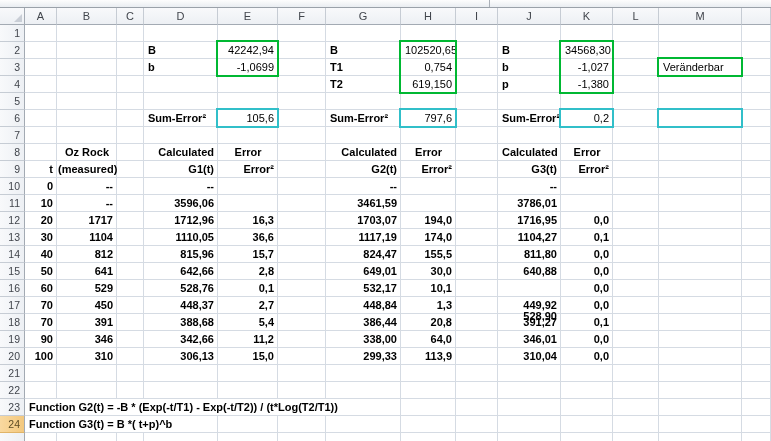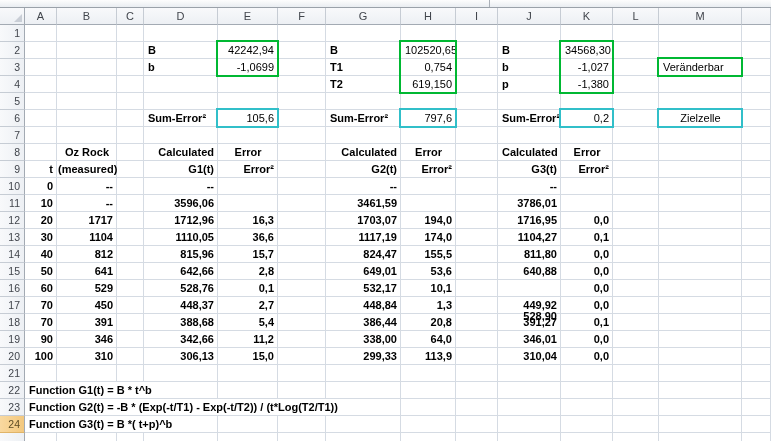--- a/index.html
+++ b/index.html
@@ -159,21 +159,20 @@
     <div class="cell ar" style="left: 561px; top: 59px; width: 52px;">-1,027</div>
     <div class="cell al bold" style="left: 498px; top: 76px; width: 63px;">p</div>
     <div class="cell ar" style="left: 561px; top: 76px; width: 52px;">-1,380</div>
     <div class="cell al" style="left: 659px; top: 59px; width: 83px;">Veränderbar</div>
     <div class="cell al bold" style="left: 144px; top: 110px; width: 74px;">Sum-Error²</div>
     <div class="cell ar" style="left: 218px; top: 110px; width: 60px;">105,6</div>
     <div class="cell al bold" style="left: 326px; top: 110px; width: 75px;">Sum-Error²</div>
     <div class="cell ar" style="left: 401px; top: 110px; width: 55px; padding-left: 22px;">797,6</div>
     <div class="cell al bold" style="left: 498px; top: 110px; width: 63px;">Sum-Error²</div>
     <div class="cell ar" style="left: 561px; top: 110px; width: 52px;">0,2</div>
-    <div class="cell ac" style="left: 659px; top: 110px; width: 83px;">Zielzelle</div>
     <div class="cell ac bold" style="left: 57px; top: 144px; width: 60px;">Oz Rock</div>
     <div class="cell ar bold" style="left: 144px; top: 144px; width: 74px;">Calculated</div>
     <div class="cell ac bold" style="left: 218px; top: 144px; width: 60px;">Error</div>
     <div class="cell ar bold" style="left: 326px; top: 144px; width: 75px;">Calculated</div>
     <div class="cell ac bold" style="left: 401px; top: 144px; width: 55px;">Error</div>
     <div class="cell ar bold" style="left: 498px; top: 144px; width: 63px;">Calculated</div>
     <div class="cell ac bold" style="left: 561px; top: 144px; width: 52px;">Error</div>
     <div class="cell ar bold" style="left: 25px; top: 161px; width: 32px;">t</div>
     <div class="cell ac bold" style="left: 57px; top: 161px; width: 60px;">(measured)</div>
     <div class="cell ar bold" style="left: 144px; top: 161px; width: 74px;">G1(t)</div>
@@ -214,21 +213,21 @@
     <div class="cell ar bold" style="left: 218px; top: 246px; width: 60px;">15,7</div>
     <div class="cell ar bold" style="left: 326px; top: 246px; width: 75px;">824,47</div>
     <div class="cell ar bold" style="left: 401px; top: 246px; width: 55px;">155,5</div>
     <div class="cell ar bold" style="left: 498px; top: 246px; width: 63px;">811,80</div>
     <div class="cell ar bold" style="left: 561px; top: 246px; width: 52px;">0,0</div>
     <div class="cell ar bold" style="left: 25px; top: 263px; width: 32px;">50</div>
     <div class="cell ar bold" style="left: 57px; top: 263px; width: 60px;">641</div>
     <div class="cell ar bold" style="left: 144px; top: 263px; width: 74px;">642,66</div>
     <div class="cell ar bold" style="left: 218px; top: 263px; width: 60px;">2,8</div>
     <div class="cell ar bold" style="left: 326px; top: 263px; width: 75px;">649,01</div>
-    <div class="cell ar bold" style="left: 401px; top: 263px; width: 55px;">53,6</div>
+    <div class="cell ar bold" style="left: 401px; top: 263px; width: 55px;">30,0</div>
     <div class="cell ar bold" style="left: 498px; top: 263px; width: 63px;">640,88</div>
     <div class="cell ar bold" style="left: 561px; top: 263px; width: 52px;">0,0</div>
     <div class="cell ar bold" style="left: 25px; top: 280px; width: 32px;">60</div>
     <div class="cell ar bold" style="left: 57px; top: 280px; width: 60px;">529</div>
     <div class="cell ar bold" style="left: 144px; top: 280px; width: 74px;">528,76</div>
     <div class="cell ar bold" style="left: 218px; top: 280px; width: 60px;">0,1</div>
     <div class="cell ar bold" style="left: 326px; top: 280px; width: 75px;">532,17</div>
     <div class="cell ar bold" style="left: 401px; top: 280px; width: 55px;">10,1</div>
     <div class="cell ar bold" style="left: 498px; top: 268px; width: 63px; margin-top: 40px;">528,90</div>
     <div class="cell ar bold" style="left: 561px; top: 280px; width: 52px;">0,0</div>
@@ -257,21 +256,20 @@
     <div class="cell ar bold" style="left: 498px; top: 331px; width: 63px;">346,01</div>
     <div class="cell ar bold" style="left: 561px; top: 331px; width: 52px;">0,0</div>
     <div class="cell ar bold" style="left: 25px; top: 348px; width: 32px;">100</div>
     <div class="cell ar bold" style="left: 57px; top: 348px; width: 60px;">310</div>
     <div class="cell ar bold" style="left: 144px; top: 348px; width: 74px;">306,13</div>
     <div class="cell ar bold" style="left: 218px; top: 348px; width: 60px;">15,0</div>
     <div class="cell ar bold" style="left: 326px; top: 348px; width: 75px;">299,33</div>
     <div class="cell ar bold" style="left: 401px; top: 348px; width: 55px;">113,9</div>
     <div class="cell ar bold" style="left: 498px; top: 348px; width: 63px;">310,04</div>
     <div class="cell ar bold" style="left: 561px; top: 348px; width: 52px;">0,0</div>
-    <div class="cell al bold ov" style="left: 25px; top: 382px;">Function G1(t) = B * t^b</div>
     <div class="cell al bold ov" style="left: 25px; top: 399px; text-align: center;">Function G2(t) = -B * (Exp(-t/T1) - Exp(-t/T2)) / (t*Log(T2/T1))</div>
     <div class="cell al bold ov" style="left: 25px; top: 416px;">Function G3(t) = B *( t+p)^b</div>
     <div class="box" style="left: 216px; top: 40px; width: 63px; height: 37px; border: 2px solid rgb(0, 184, 50);"></div>
     <div class="box" style="left: 399px; top: 40px; width: 58px; height: 54px; border: 2px solid rgb(0, 184, 50);"></div>
     <div class="box" style="left: 559px; top: 40px; width: 55px; height: 54px; border: 2px solid rgb(0, 184, 50);"></div>
     <div class="box" style="left: 657px; top: 57px; width: 86px; height: 20px; border: 2px solid rgb(0, 184, 50);"></div>
     <div class="box" style="left: 216px; top: 108px; width: 63px; height: 20px; border: 2px solid rgb(49, 191, 201);"></div>
     <div class="box" style="left: 399px; top: 108px; width: 58px; height: 20px; border: 2px solid rgb(49, 191, 201);"></div>
     <div class="box" style="left: 559px; top: 108px; width: 55px; height: 20px; border: 2px solid rgb(49, 191, 201);"></div>
     <div class="box" style="left: 657px; top: 108px; width: 86px; height: 20px; border: 2px solid rgb(49, 191, 201);"></div>

